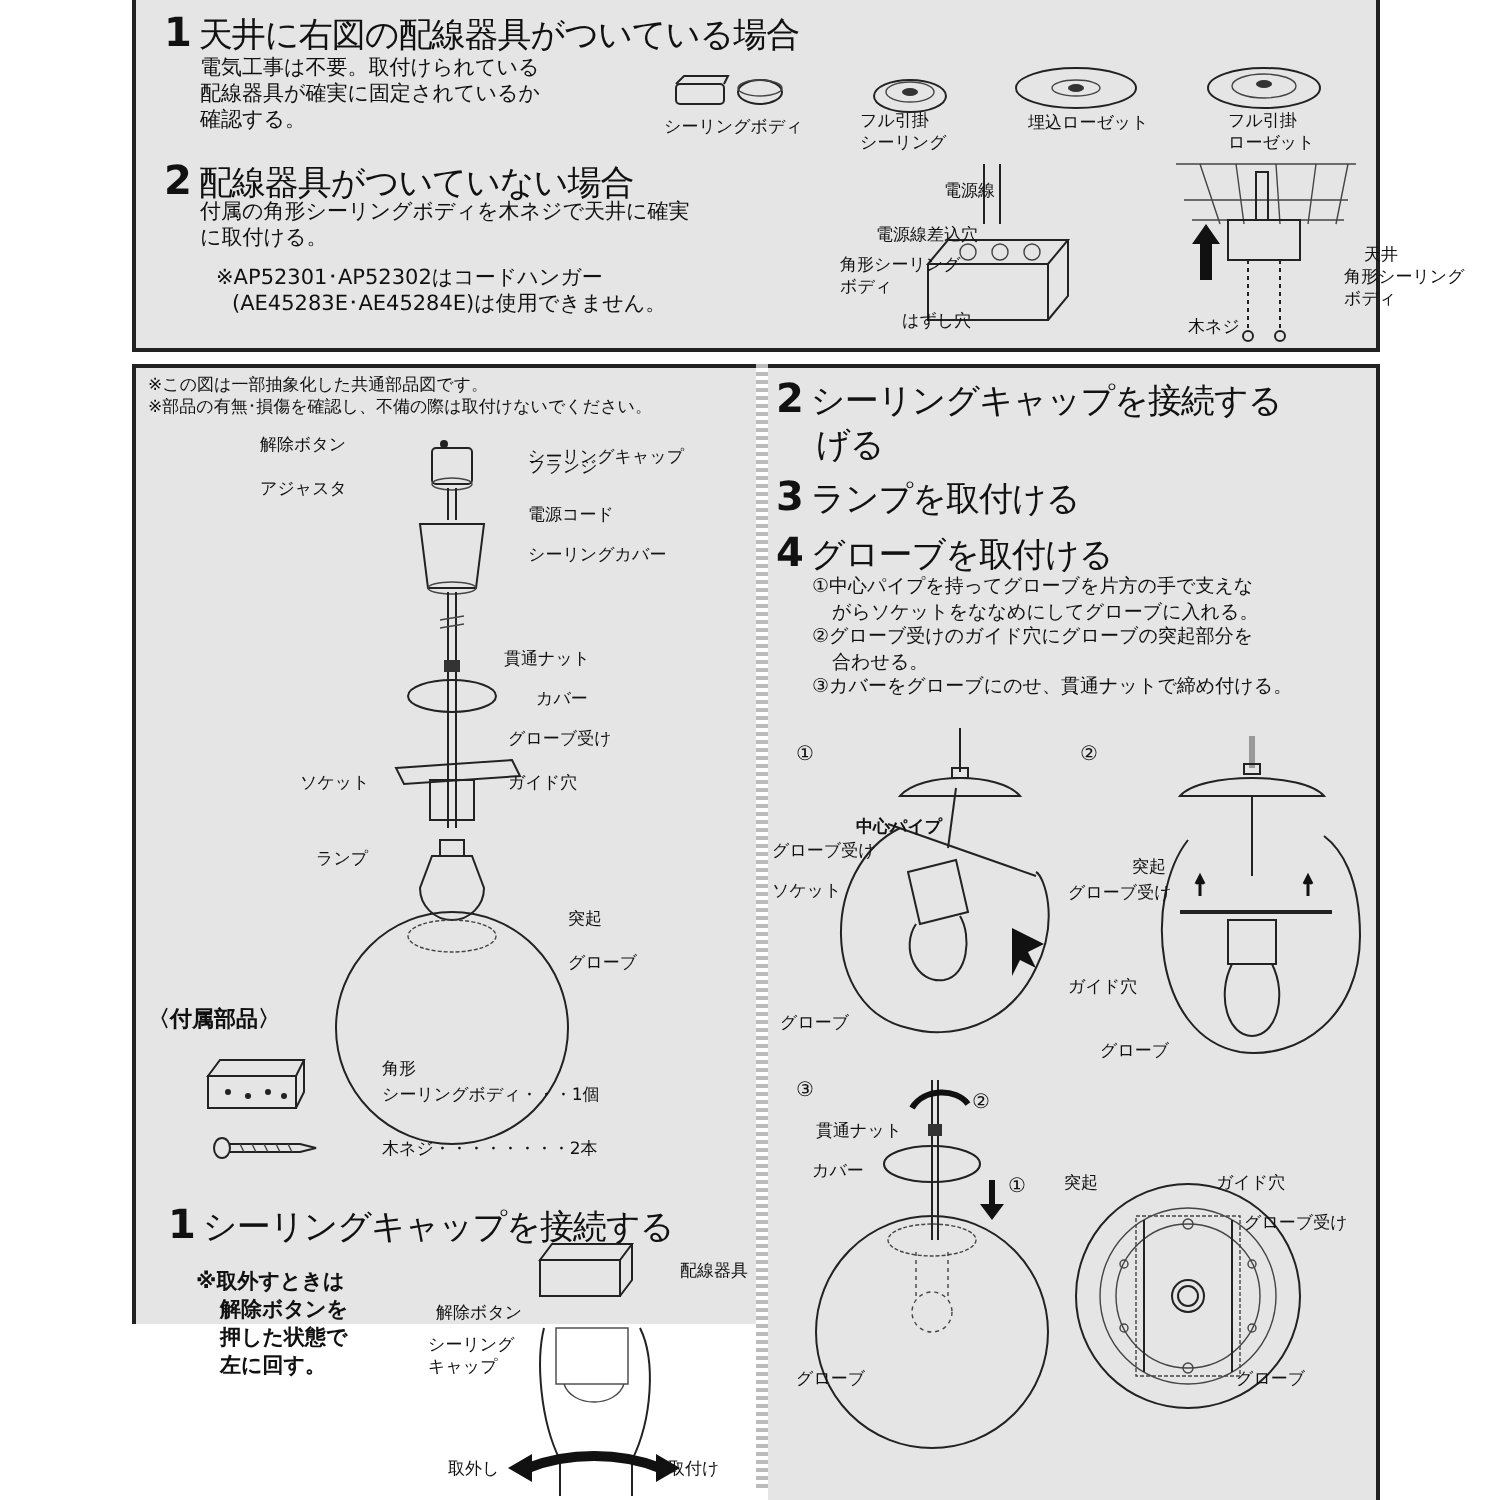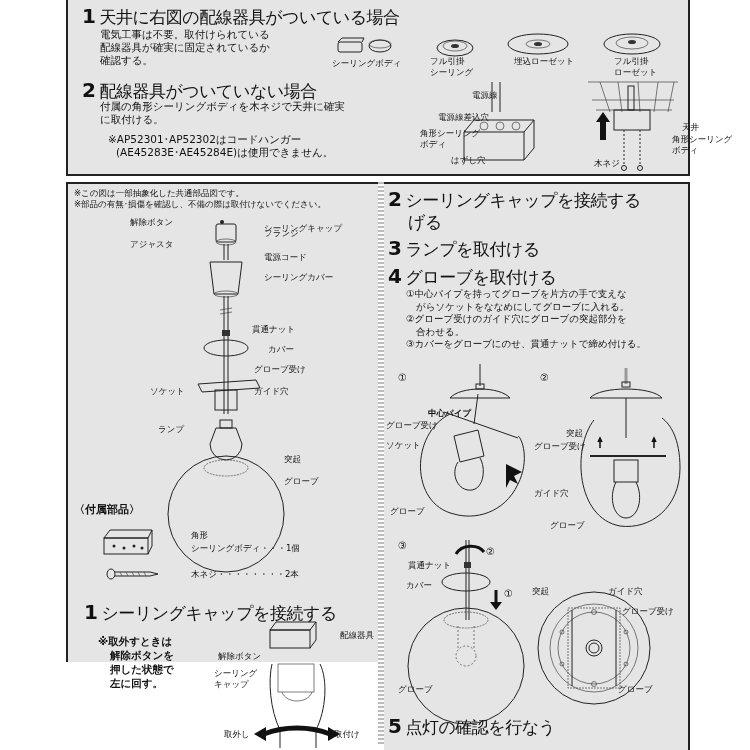--- a/index.html
+++ b/index.html
@@ -307,16 +307,13 @@
     <circle cx="28" cy="44" r="2" class="thin"></circle>
       <circle cx="92" cy="44" r="2" class="thin"></circle>
     <circle cx="28" cy="76" r="2" class="thin"></circle>
       <circle cx="92" cy="76" r="2" class="thin"></circle>
   </svg>
   <div class="abs lbl" style="left:148px;top:402px;">突起</div>
   <div class="abs lbl" style="left:224px;top:402px;">ガイド穴</div>
   <div class="abs lbl" style="left:238px;top:422px;">グローブ受け</div>
   <div class="abs lbl" style="left:234px;top:500px;">グローブ</div>
 
-  <div class="abs h1" style="left:4px;top:530px;">
-    <span class="num">5</span><span>点灯の確認を行なう</span>
-  </div>
 </div>
 
 </body></html>

